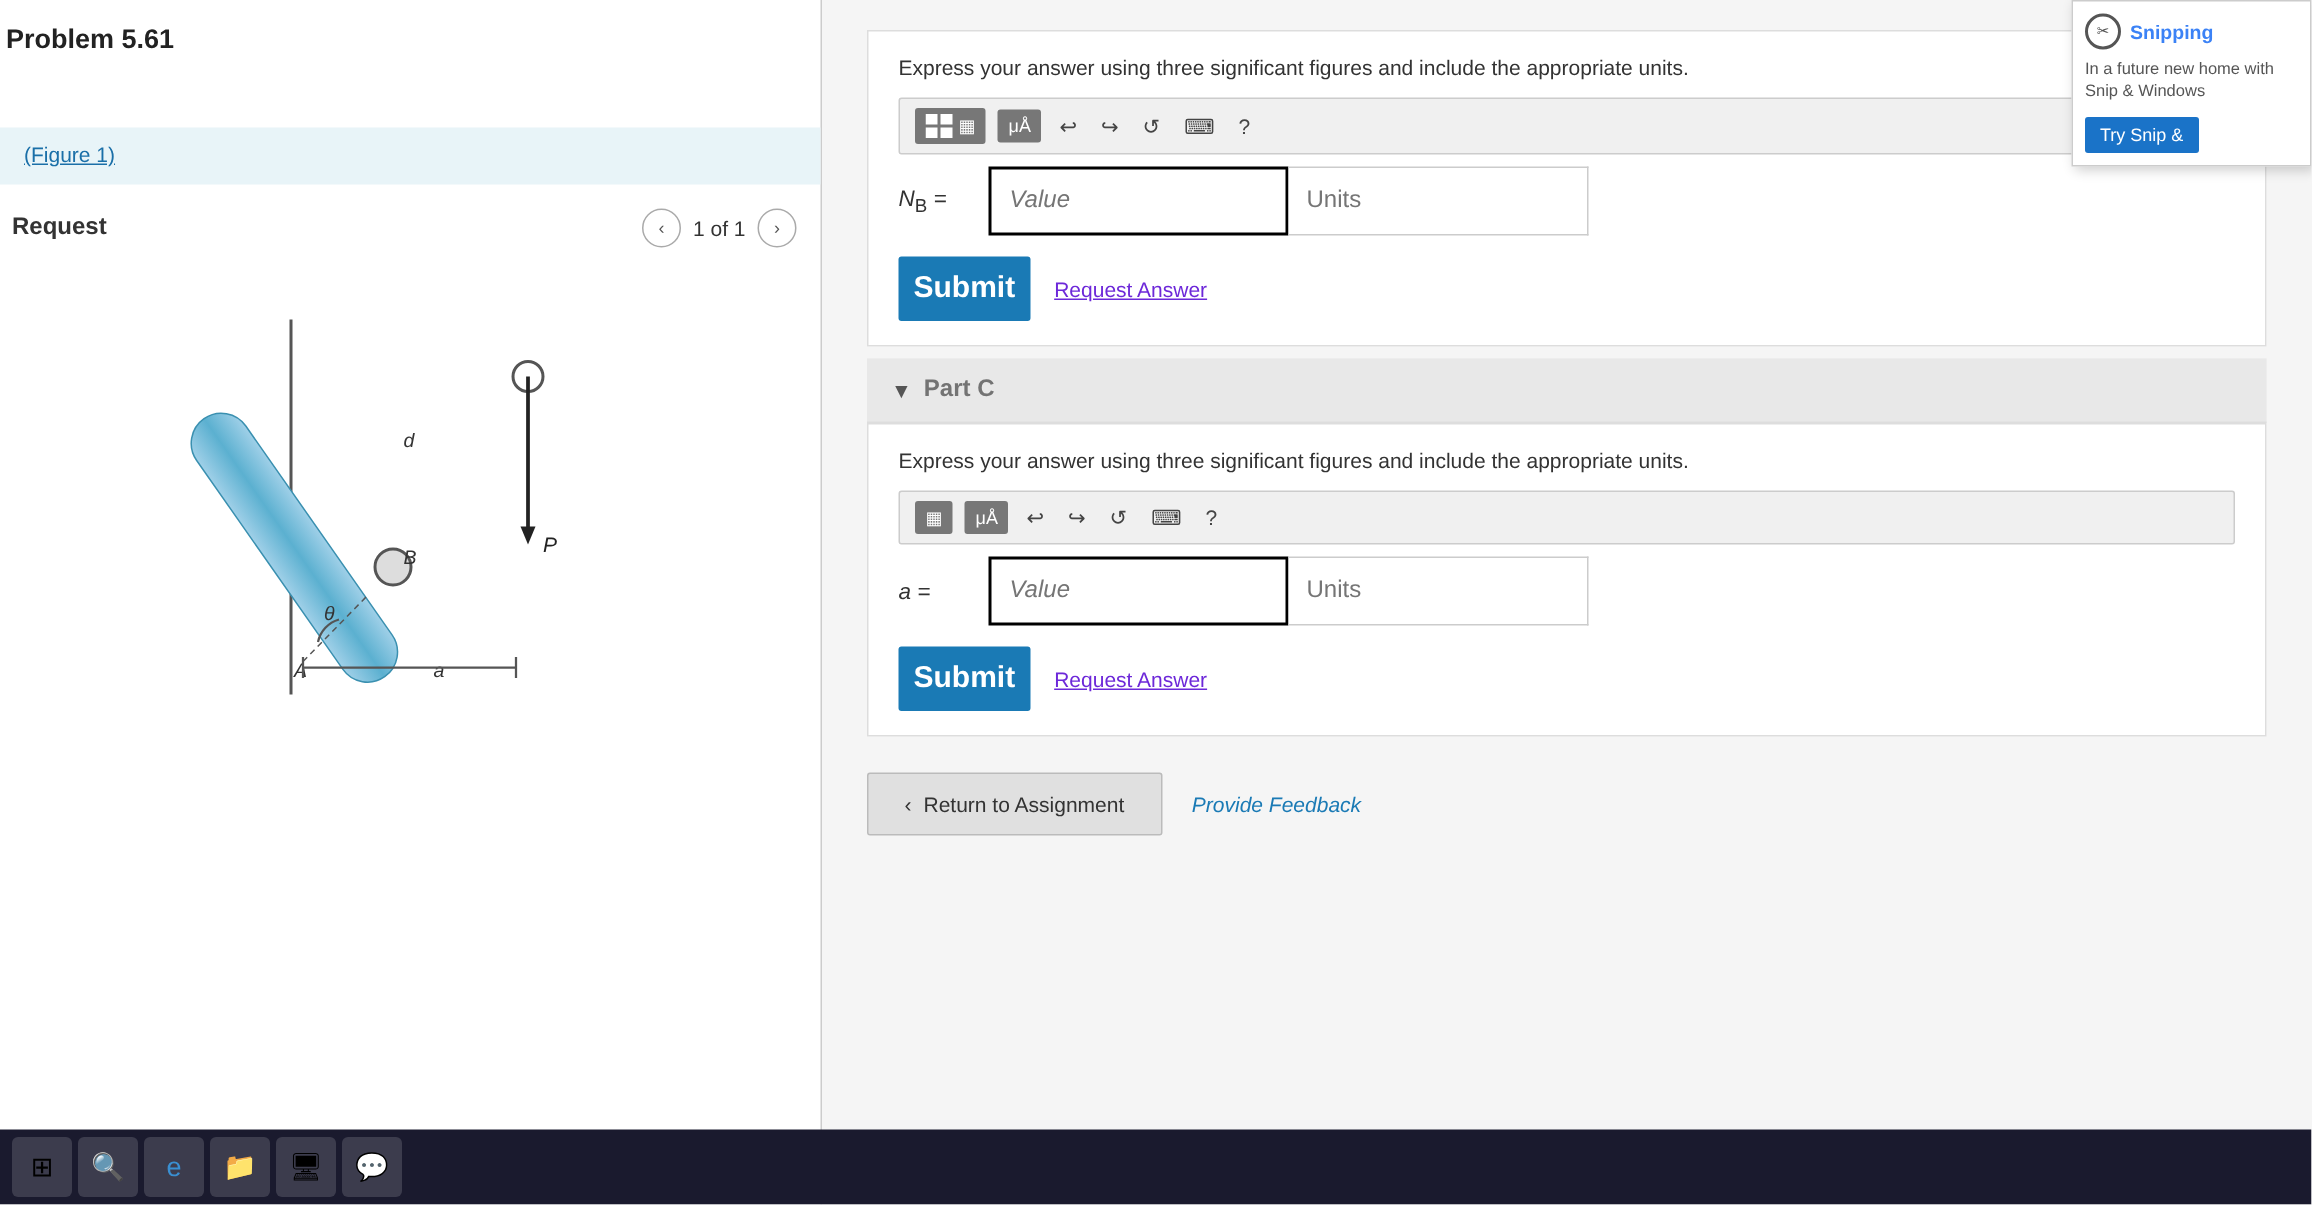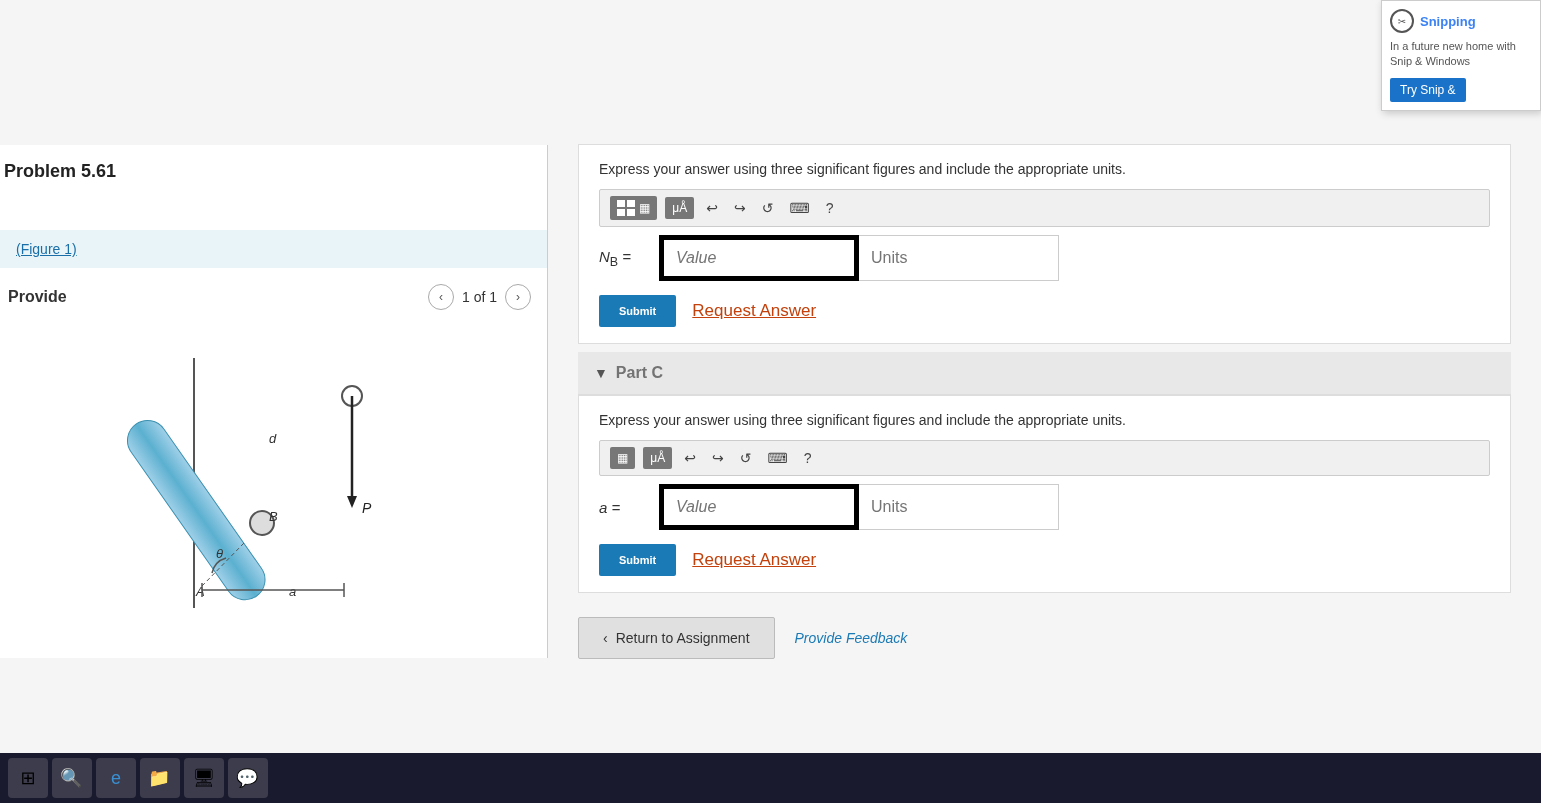--- a/index.html
+++ b/index.html
@@ -59,21 +59,20 @@
       padding: 5px 10px;
       font-size: 12px;
       cursor: pointer;
       border-radius: 2px;
     }
 
     
     .main-layout {
       display: flex;
       height: 803px;
-      align-items: center;
     }
 
     
     .left-panel {
       width: 548px;
       background: white;
       border-right: 1px solid #ccc;
       flex-shrink: 0;
       position: relative;
     }
@@ -213,21 +212,21 @@
       font-style: italic;
     }
 
     .input-label sub {
       font-style: normal;
     }
 
     .value-input {
       width: 200px;
       height: 46px;
-      border: 5px solid #000000;
+      border: 2px solid #000000;
       padding: 8px 12px;
       font-size: 16px;
       font-style: italic;
       color: #aaa;
       outline: none;
       background: white;
     }
 
     .units-input {
       width: 200px;
@@ -245,31 +244,31 @@
       display: flex;
       align-items: center;
       gap: 16px;
       margin-top: 14px;
     }
 
     .submit-btn {
       background: #1a7ab5;
       color: white;
       border: none;
-      padding: 10px 20px;
-      font-size: 11px;
+      padding: 10px 10px;
+      font-size: 20px;
       font-weight: bold;
       cursor: pointer;
       border-radius: 2px;
     }
 
     .request-link {
-      color: #c2410c;
+      color: #6d28d9;
       text-decoration: underline;
-      font-size: 17px;
+      font-size: 14px;
       cursor: pointer;
       background: none;
       border: none;
     }
 
     
     .part-section {
       background: #f0f0f0;
       margin-bottom: 0;
     }
@@ -368,21 +367,21 @@
 
   <div class="left-panel">
     <div class="problem-title">Problem 5.61</div>
 
     <div class="figure-label-row">
       <span class="figure-label-text">(Figure 1)</span>
     </div>
 
     <div class="figure-section">
       <div class="figure-header">
-        <span class="figure-title">Provide</span>
+        <span class="figure-title">Request</span>
         <div class="figure-nav">
           <button class="nav-btn">‹</button>
           <span class="nav-count">1 of 1</span>
           <button class="nav-btn">›</button>
         </div>
       </div>
 
       <div class="figure-svg-area">
         <svg width="320" height="320" viewBox="0 0 320 320">
 

